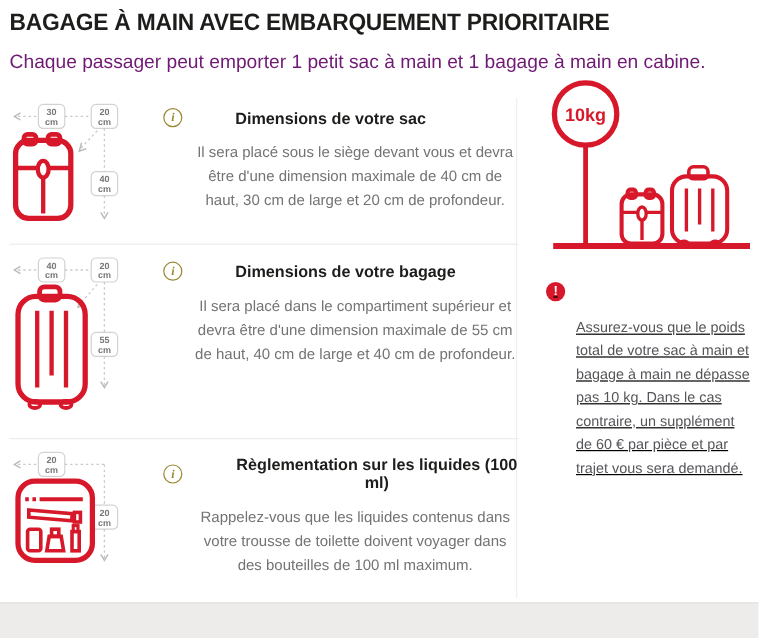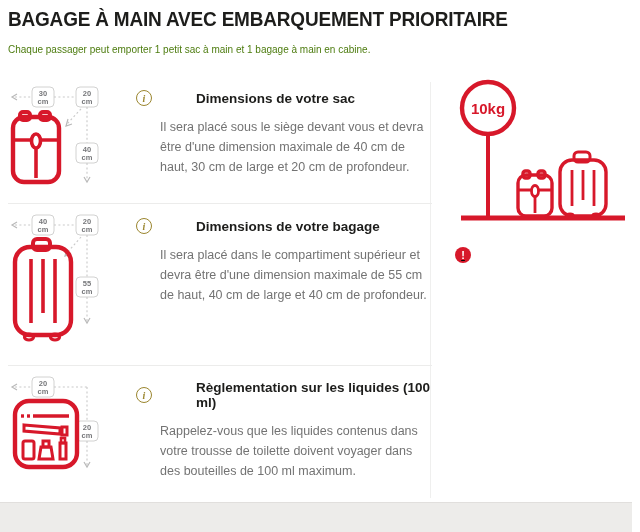--- a/index.html
+++ b/index.html
@@ -1,37 +1,37 @@
 <!DOCTYPE html>
 <html><head>
 <meta charset="utf-8">
 <style>
   html,body { margin:0; padding:0; background:#fff; }
   body { font-family:"Liberation Sans", sans-serif; }
   .page { position:relative; width:632px; height:532px; background:#fff; overflow:hidden; }
 
   header.page-head { position:absolute; top:8px; left:8px; right:8px; }
   h1.title { margin:0; font-size:19px; font-weight:700; letter-spacing:-0.2px; color:#1d1d1b; transform:scaleY(1.04); transform-origin:left top; }
-  p.subtitle { margin:14px 0 0; font-size:10px; color:#4d7c0f; }
+  p.subtitle { margin:14px 0 0; font-size:16px; color:#701a75; }
 
   .vdivider { position:absolute; left:430px; top:82px; width:1px; height:416px; background:#efefee; }
 
   main.left-col { position:absolute; left:8px; top:76px; width:424px; }
-  section.rule { display:flex; padding:9px 0 16px; }
+  section.rule { display:flex; padding:9px 0 16px;text-align:center; }
   section.rule + section.rule { border-top:1px solid #ececeb; }
   .figure { flex:0 0 128px; width:128px; }
   .figure svg { display:block; }
   .rule-content { flex:1; padding-top:5px; min-width:0; }
   .head-row { display:flex; align-items:center; gap:8px; }
   h2.rule-heading { margin:0; font-size:13.5px; font-weight:700; color:#1d1d1b;padding-left:36px; }
   .rule-content p.rule-body { margin:11px 0 0 24px; font-size:12.5px; line-height:1.6; color:#737373; }
 
   .info-icon { box-sizing:border-box; width:16px; height:16px; flex:0 0 16px; border:1.4px solid #9b862f; border-radius:50%; color:#9b862f; font:italic 700 10px "Liberation Serif", serif; display:inline-flex; align-items:center; justify-content:center; }
 
-  aside.weight-col { position:absolute; left:455px; top:78px; width:172px;text-decoration:underline; }
+  aside.weight-col { position:absolute; left:455px; top:65px; width:172px;text-decoration:underline; }
   .warn-row { display:flex; gap:9px; margin-top:14px; }
   .warn-icon { width:16px; height:16px; flex:0 0 16px; border-radius:50%; background:#d7182a; color:#fff; font-size:11px; font-weight:700; display:inline-flex; align-items:center; justify-content:center; margin-top:1px; }
   p.warn-text { margin:0; font-size:12.5px; font-weight:700; color:#1d1d1b; line-height:1.4; }
   p.aside-body { margin:13px 0 0 25px; font-size:12px; line-height:1.62; color:#55565a; }
 
   footer.footer-band { position:absolute; left:0; bottom:0; width:640px; height:29px; background:#edeceа; background:#edecea; border-top:1px solid #e1dfdd; }
 
   
   svg text { font-family:"Liberation Sans", sans-serif; }
   .dim-line { stroke:#c9c9c9; stroke-width:1.1; stroke-dasharray:2 2.4; fill:none; }
@@ -212,17 +212,18 @@
         <line x1="117" y1="92" x2="117" y2="128" stroke-width="2.8"></line>
         <line x1="128" y1="92" x2="128" y2="122" stroke-width="2.8"></line>
         <line x1="139" y1="92" x2="139" y2="128" stroke-width="2.8"></line>
         <ellipse cx="115" cy="138" rx="3.5" ry="2.2" stroke-width="2.4"></ellipse>
         <ellipse cx="141" cy="138" rx="3.5" ry="2.2" stroke-width="2.4"></ellipse>
       </g>
     </svg>
     <div class="warn-row">
       <span class="warn-icon">!</span>
     </div>
+    <p class="aside-body">Assurez-vous que le poids total de votre sac à main et bagage à main ne dépasse pas 10 kg. Dans le cas contraire, un supplément de 60 € par pièce et par trajet vous sera demandé.</p>
   </aside>
 
   <footer class="footer-band"></footer>
 
 </div>
 
 </body></html>

